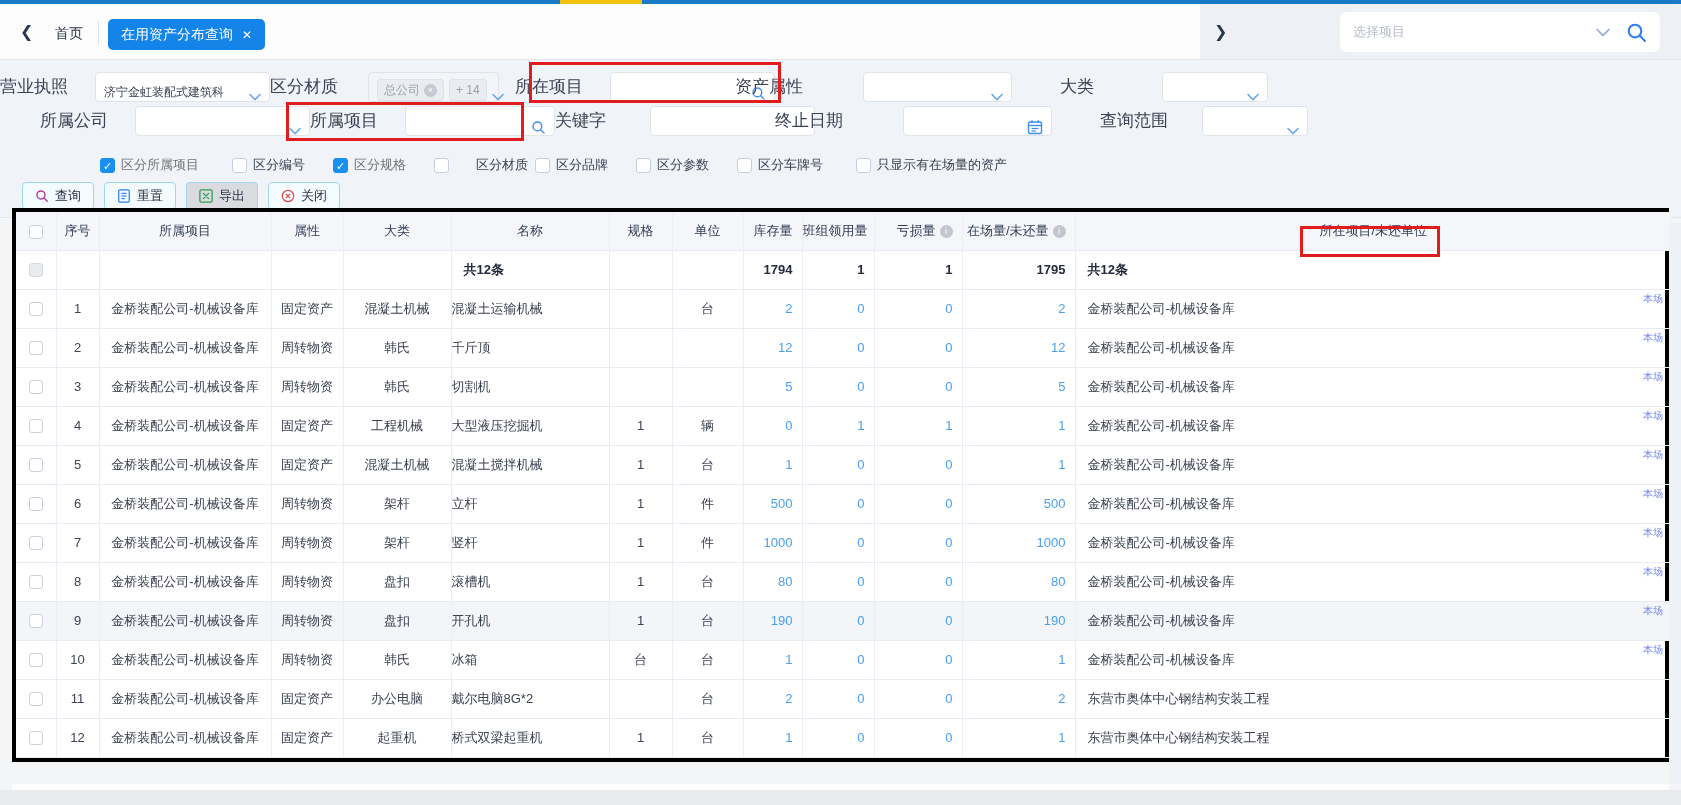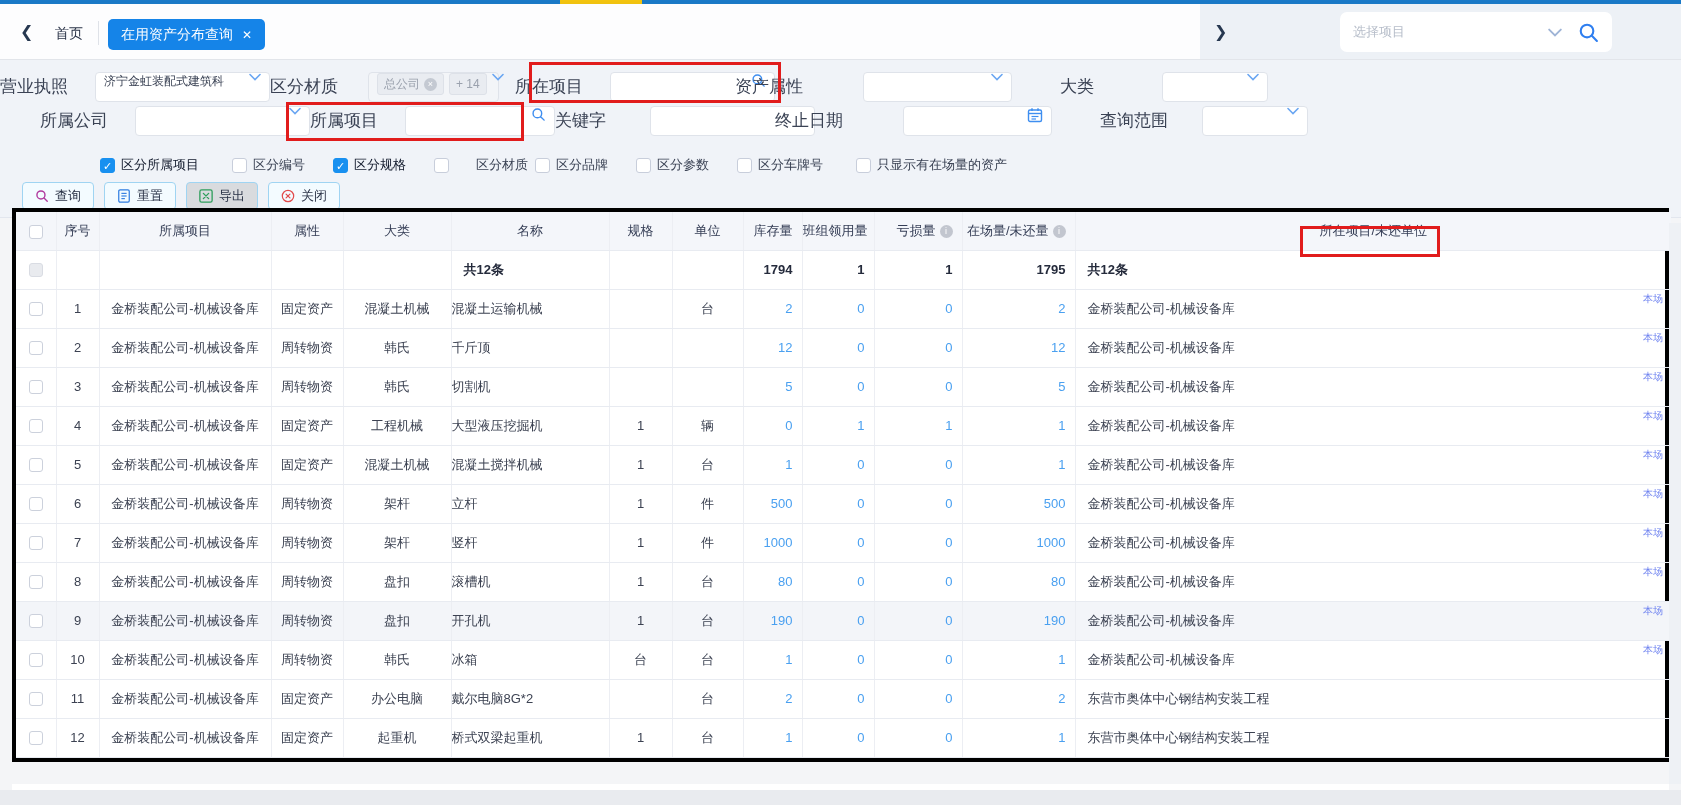--- a/index.html
+++ b/index.html
@@ -15,34 +15,34 @@
             border-bottom:1px solid #e2e5ea; box-shadow:0 2px 5px rgba(120,130,150,.14); }
   .nav-ch { position:absolute; top:18px; font-size:16px; color:#273850; font-weight:700; cursor:pointer; }
   .nav-back { left:20px; }
   .home-tab { position:absolute; left:55px; top:21px; font-size:14px; color:#2a3347; cursor:pointer; }
   .tab-divider { position:absolute; left:98px; top:17px; width:1px; height:24px; background:#dfe2e8; }
   .active-tab { position:absolute; left:108px; top:15px; height:31px; background:#1584e8; border-radius:5px;
                 color:#fff; font-size:14px; display:flex; align-items:center; padding:0 13px; gap:9px; cursor:pointer; }
   .tab-close { font-size:12px; line-height:1; cursor:pointer; }
   .tabbar-right { position:absolute; left:1200px; top:0; width:481px; height:55px; background:#edf1f6; }
   .nav-fwd { left:14px; }
-  .proj-select { position:absolute; left:140px; top:8px; width:272px; height:40px; background:#fff;
+  .proj-select { position:absolute; left:140px; top:8px; width:320px; height:40px; background:#fff;
                  border-radius:7px; display:flex; align-items:center; padding:0 13px; cursor:pointer; }
   .proj-ph { flex:1; color:#b6bdc9; font-size:13px; }
   .proj-select .chev-ic { width:14px; height:9px; margin-right:16px; }
   .mag-big { width:21px; height:21px; }
 
   
   .filters { position:absolute; left:0; top:60px; width:1681px; height:158px; background:#f0f3f8;
              border-bottom:1px solid #e2e6ee; }
   .frow { position:absolute; left:0; width:100%; height:30px; }
   .frow1 { top:12px; } .frow2 { top:46px;margin-left:40px; }
   .flabel { position:absolute; top:0; height:30px; line-height:30px; font-size:17px; color:#3a4254; }
   .field { position:absolute; top:0; height:30px; background:#fff; border:1px solid #dfe3ea; border-radius:4px;
-           display:flex; align-items:flex-start; padding:0 8px; cursor:pointer; }
+           display:flex; align-items:flex-end; padding:0 8px; cursor:pointer; }
   .fval { flex:1; font-size:12px; color:#3a4254; white-space:nowrap; overflow:hidden; }
   .chev-ic { width:12px; height:8px; flex:none; }
   .mag-ic { width:15px; height:15px; flex:none; }
   .cal-ic { width:16px; height:16px; flex:none; }
   .field.multi { background:#f3f5f8; }
   .mtag { display:flex; align-items:center; gap:4px; background:#e9ecf1; border:1px solid #dde1e8; border-radius:3px;
           height:22px; padding:0 6px; font-size:12px; color:#9aa1ad; margin-right:5px; white-space:nowrap; }
   .tag-x { width:13px; height:13px; border-radius:50%; background:#c4c9d2; color:#fff; font-size:9px;
            line-height:13px; text-align:center; cursor:pointer; }
   .l-bl,.l-co { left:0; width:74px; }   .f-bl,.f-co { left:95px; width:175px; }
@@ -50,21 +50,21 @@
   .l-pi,.l-kw { left:515px; width:88px; } .f-pi,.f-kw { left:610px; width:165px; }
   .l-aa,.l-ed { left:735px; width:118px; } .f-aa,.f-ed { left:863px; width:149px; }
   .l-mc { left:1060px; width:92px; } .l-qs { left:1060px; width:92px; }
   .f-mc,.f-qs { left:1162px; width:106px; }
 
   .cbrow { position:absolute; top:96px; left:0; width:100%; height:20px; }
   .cb { position:absolute; top:0; display:flex; align-items:center; gap:6px; font-size:13px; color:#3a4254; cursor:pointer; }
   .cb .box { width:15px; height:15px; border:1px solid #c8cedb; border-radius:3px; background:#fff; font-size:11px;
              line-height:14px; text-align:center; color:#fff; flex:none; }
   .cb.on .box { background:#1890f0; border-color:#1890f0; }
-  .cb.on .cbl { color:#0f172a; }
+  .cb.on .cbl { color:#737373; }
 
   .btnrow { position:absolute; top:122px; left:22px; display:flex; gap:10px; }
   .abtn { height:28px; padding:0 12px; display:flex; align-items:center; gap:6px; background:#f3fbff;
           border:1px solid #9fd4f2; border-radius:4px; font-size:13px; color:#2a3347; font-family:inherit; cursor:pointer; }
   .abtn.gray { background:#d9dbde; }
   .abtn svg { width:14px; height:14px; flex:none; }
 
   
   .tablewrap { position:absolute; left:12px; top:208px; width:1657px; background:#fff; border:4px solid #000000; }
   table { border-collapse:collapse; table-layout:fixed; width:100%; }

